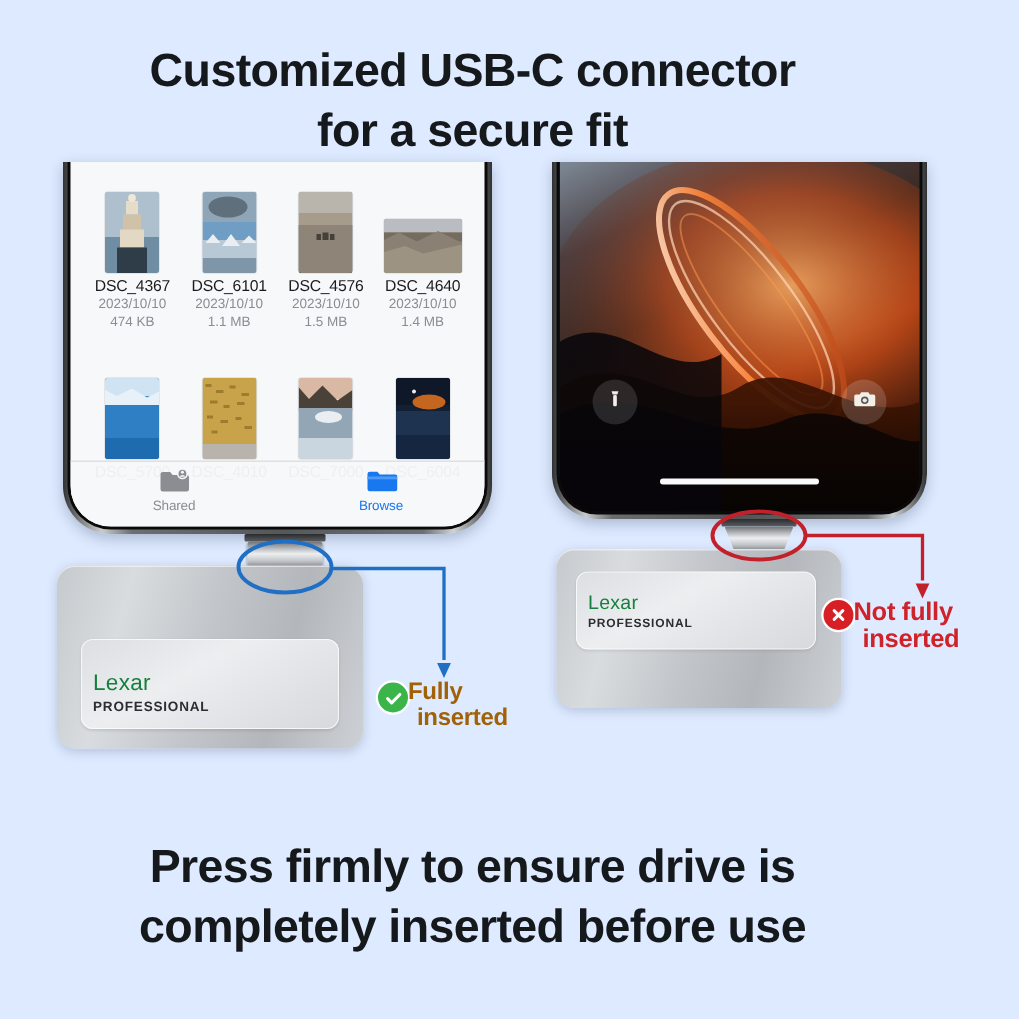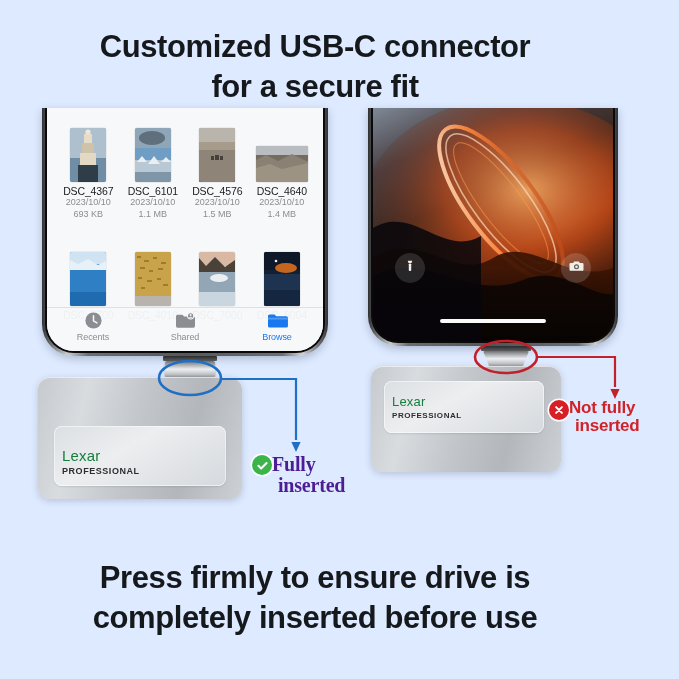--- a/index.html
+++ b/index.html
@@ -178,21 +178,21 @@
     font-weight: 600; color: #2b2d30; letter-spacing: .55px;
   }
 
   
   .callout-text {
     position: absolute;
     font-weight: 800;
     line-height: 1.06;
     letter-spacing: -.2px;
   }
-  #fully-inserted-text { color: #4c1d95; font-size: 20px; font-family: Liberation Serif, serif; }
+  #fully-inserted-text { color: #a16207; font-size: 16px; }
   #not-fully-inserted-text { color: #cf2229; font-size: 17px; }
   .badge {
     position: absolute; border-radius: 50%;
     display: flex; align-items: center; justify-content: center;
   }
   svg.overlay { position: absolute; left: 0; top: 0; pointer-events: none; }
 </style>
 </head>
 <body style="background: rgb(222, 234, 255);">
 
@@ -223,21 +223,21 @@
                   <path d="M14 6h8v9h-8z" fill="#e6dcc8"></path>
                   <path d="M12 15h12v10H12z" fill="#cfc2a9"></path>
                   <path d="M10 25h16v12H10z" fill="#e3d8c4"></path>
                   <path d="M8 37h20v17H8z" fill="#2e3d48"></path>
                   <circle cx="18" cy="4" r="2.6" fill="#f0e7d6"></circle>
                 </svg>
               </div>
             </div>
             <div class="fname">DSC_4367</div>
             <div class="fdate">2023/10/10</div>
-            <div class="fsize">693 KB</div>
+            <div class="fsize">474 KB</div>
           </div>
 
           <div class="file-cell">
             <div class="thumb-wrap">
               <div class="thumb">
                 <svg width="36" height="54" viewBox="0 0 36 54">
                   <rect width="36" height="54" fill="#9fb6c8"></rect>
                   <rect y="0" width="36" height="20" fill="#8fa6b8"></rect>
                   <ellipse cx="17" cy="10" rx="13" ry="7" fill="#5f6f7c"></ellipse>
                   <rect y="20" width="36" height="12" fill="#6f9dc4"></rect>
@@ -359,29 +359,20 @@
                   <rect y="22" width="36" height="32" fill="#1d3350"></rect>
                   <rect y="38" width="36" height="16" fill="#152740"></rect>
                 </svg>
               </div>
             </div>
             <div class="fname">DSC_6004</div>
           </div>
         </div>
 
         <div class="tabbar">
-          <div class="tab">
-            <span>
-              <svg width="19" height="19" viewBox="0 0 20 20">
-                <circle cx="10" cy="10" r="8.5" fill="#8b8d92"></circle>
-                <path d="M10 5v5.4l3.6 2.2" stroke="#f7f8fa" stroke-width="1.6" fill="none" stroke-linecap="round"></path>
-              </svg>
-            </span>
-            <span class="tab-label">Recents</span>
-          </div>
           <div class="tab">
             <span>
               <svg width="21" height="19" viewBox="0 0 22 20">
                 <path d="M1 5.5a1.6 1.6 0 011.6-1.6h5.2l1.7 2h9.9A1.6 1.6 0 0121 7.5v8.4a1.6 1.6 0 01-1.6 1.6H2.6A1.6 1.6 0 011 15.9z" fill="#8b8d92"></path>
                 <circle cx="16.4" cy="5.1" r="3.3" fill="#8b8d92" stroke="#f7f8fa" stroke-width="1.1"></circle>
                 <circle cx="16.4" cy="4.1" r="1.05" fill="#f7f8fa"></circle>
                 <path d="M14.3 7.2a2.4 2.4 0 014.2 0z" fill="#f7f8fa"></path>
               </svg>
             </span>
             <span class="tab-label">Shared</span>

